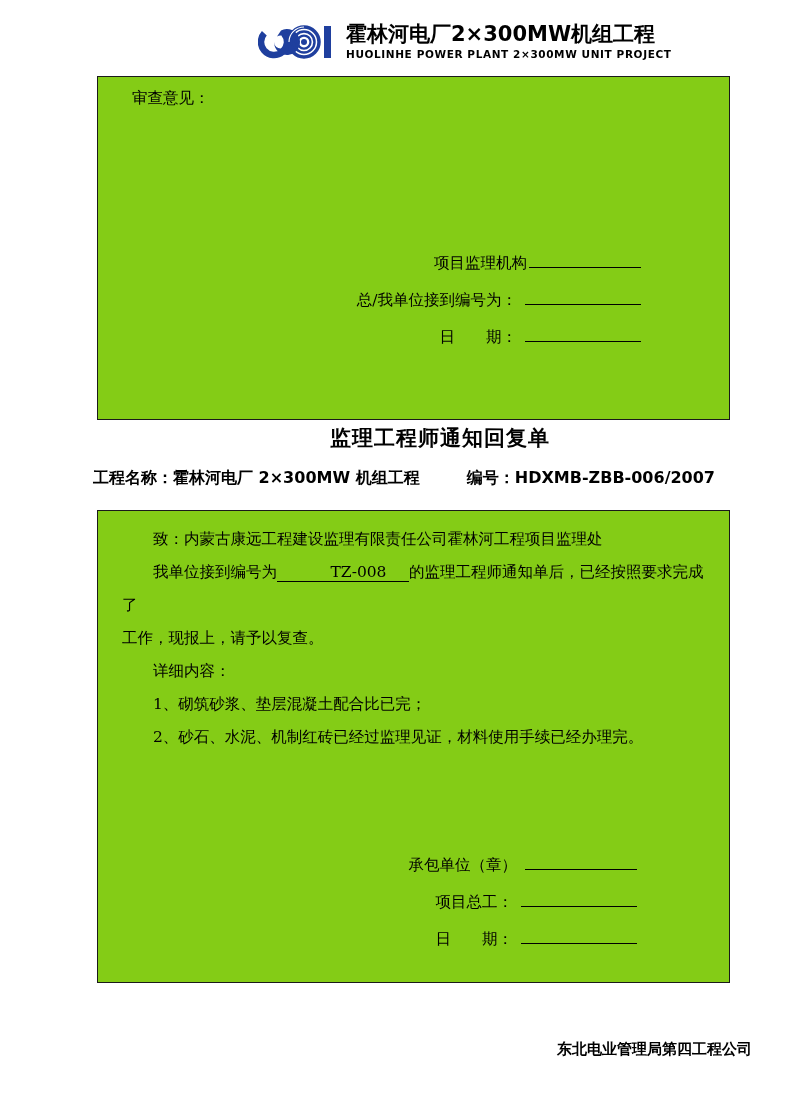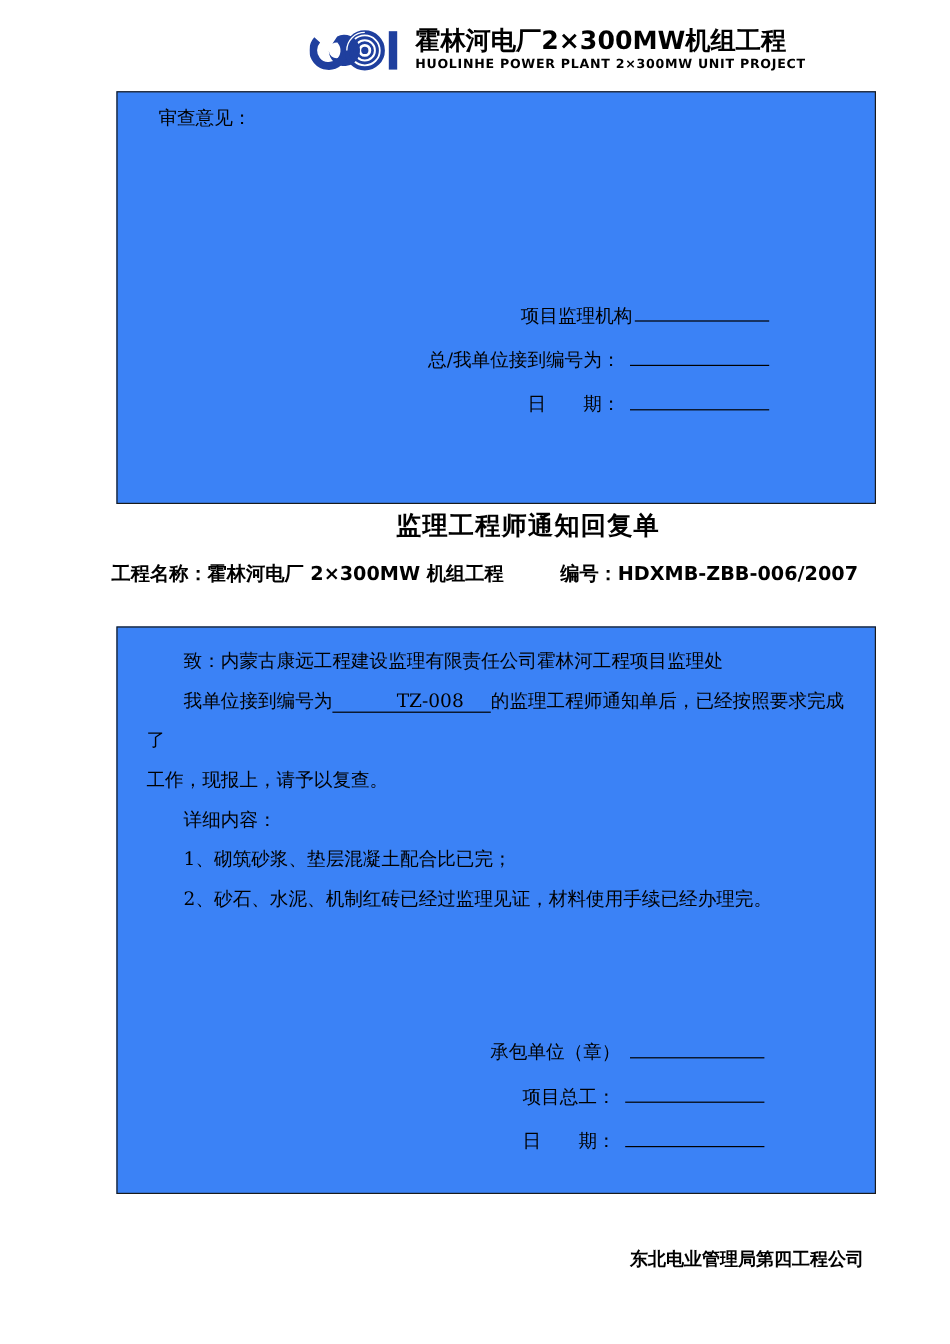--- a/index.html
+++ b/index.html
@@ -59,31 +59,31 @@
     color: #000000;
     margin-top: 4px;
     white-space: nowrap;
   }
 
   
   .box {
     position: absolute;
     border: 1.3px solid #1a1a1a;
     box-sizing: border-box;
-    background: #3b82f6;
+    background: #84cc16;
   }
   #review-box {
     left: 97px;
     top: 76px;
     width: 633px;
     height: 344px;
   }
   #main-box {
     left: 97px;
-    top: 522px;
+    top: 510px;
     width: 633px;
     height: 473px;
   }
 
   .label-cn {
     font-family: "DejaVu Serif", "Liberation Serif", serif;
     font-size: 15.5px;
     color: #000000;
     white-space: nowrap;
   }
@@ -253,14 +253,14 @@
       <span class="sign-label">项目总工：</span>
       <span class="sign-rule gap wide"></span>
     </div>
     <div class="sign-row">
       <span class="sign-label">日　　期：</span>
       <span class="sign-rule gap wide"></span>
     </div>
   </div>
 </div>
 
-<div style="position:absolute; left:0; top:1040px; width:792px; text-align:right; padding-right:72px; box-sizing:border-box;
+<div style="position:absolute; left:0; top:1040px; width:792px; text-align:right; padding-right:40px; box-sizing:border-box;
             font-family:'DejaVu Sans','Liberation Sans',sans-serif; font-weight:bold; font-size:15px;">东北电业管理局第四工程公司</div>
 
 </body></html>

